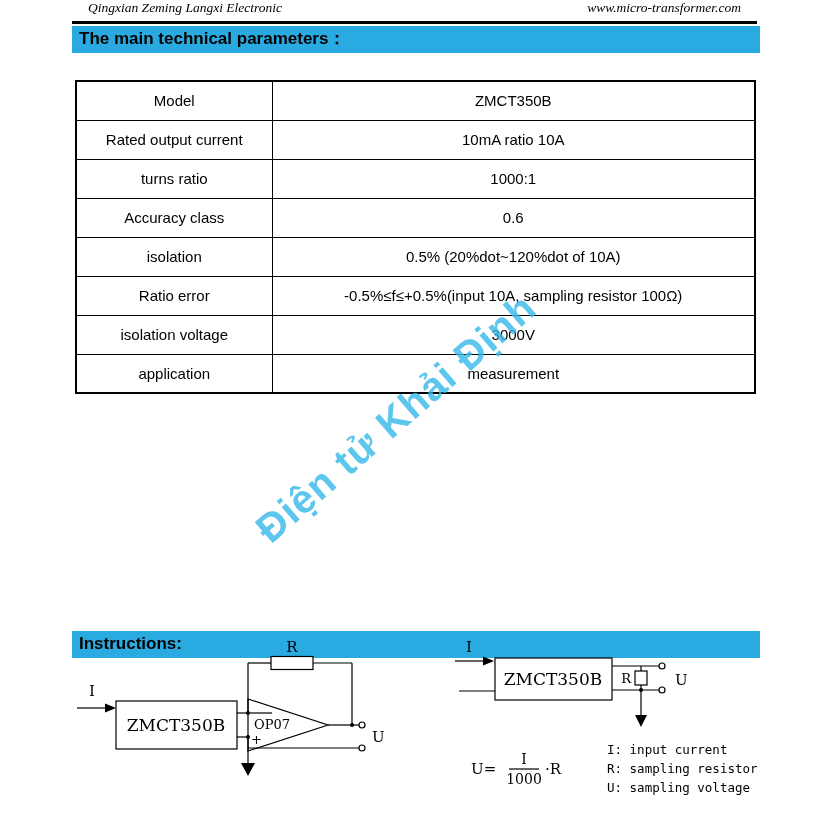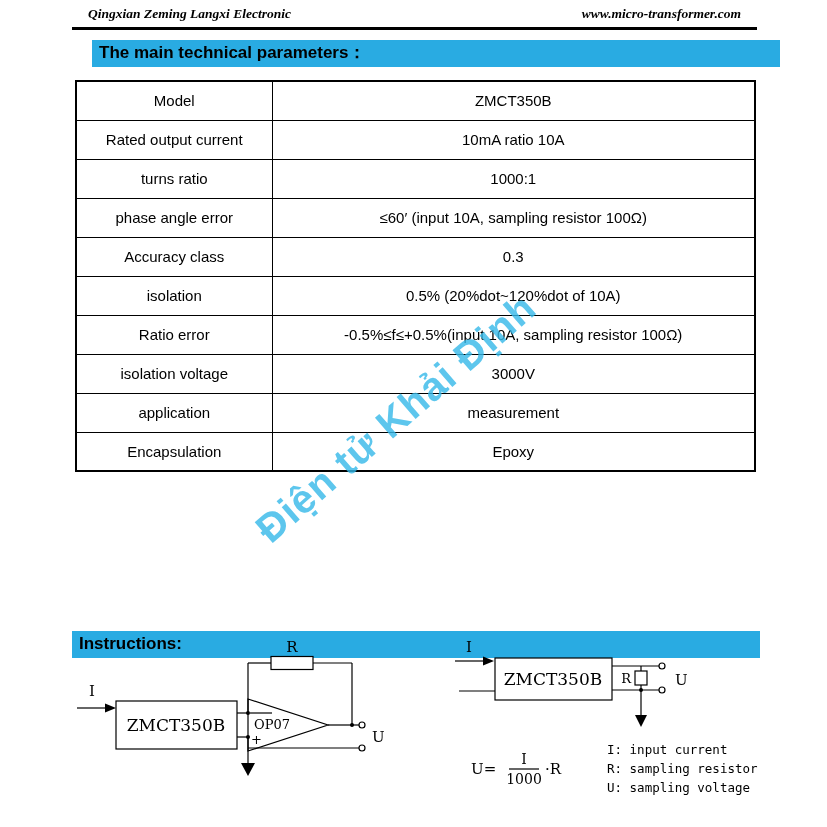--- a/index.html
+++ b/index.html
@@ -2,31 +2,31 @@
 <html style="--banner: #29abe2; --watermark: #35b9e9;"><head>
 <meta charset="utf-8">
 <style>
   * { margin:0; padding:0; box-sizing:border-box; }
   html,body { background:#fff; }
   body {
     width:827px; height:827px; position:relative; overflow:hidden;
     font-family:"Liberation Sans", sans-serif; color:#000;
   }
   .header {
-    position:absolute; left:72px; top:6px; width:685px;
+    position:absolute; left:72px; top:0; width:685px;
     display:flex; justify-content:space-between; align-items:flex-start;
-    font-family:"Liberation Serif", serif; font-style:italic; font-weight:bold;
+    font-family:"Liberation Serif", serif; font-style:italic; font-weight:normal;
     font-size:13.5px; padding:0 16px 5px 16px; border-bottom:3px solid #000;
   }
   .banner {
     position:absolute; left:72px; width:688px; height:27px;
     background:var(--banner,#29abe2); color:#000;
     font-size:17px; font-weight:bold; line-height:26px; padding-left:7px;
   }
-  #banner-params { top:40px;margin-left:20px; }
+  #banner-params { top:26px; }
   #banner-instructions { top:631px; }
   table.param-table {
     position:absolute; left:75px; top:80px; width:681px;
     border-collapse:collapse; font-size:15px; border:2px solid #000;
   }
   table.param-table td {
     border:1px solid #000; height:39px; text-align:center;
     vertical-align:middle; padding:0 8px;
   }
   table.param-table td:first-child { width:196px; }
@@ -66,46 +66,38 @@
     </tr>
     <tr>
       <td>Rated output current</td>
       <td>10mA ratio 10A</td>
     </tr>
     <tr>
       <td>turns ratio</td>
       <td>1000:1</td>
     </tr>
     <tr>
-      <td>phase angle error</td>
-      <td>≤60′ (input 10A, sampling resistor 100Ω)</td>
-    </tr>
-    <tr>
       <td>Accuracy class</td>
-      <td>0.3</td>
+      <td>0.6</td>
     </tr>
     <tr>
       <td>isolation</td>
       <td>0.5% (20%dot~120%dot of 10A)</td>
     </tr>
     <tr>
       <td>Ratio error</td>
       <td>-0.5%≤f≤+0.5%(input 10A, sampling resistor 100Ω)</td>
     </tr>
     <tr>
       <td>isolation voltage</td>
       <td>3000V</td>
     </tr>
     <tr>
       <td>application</td>
       <td>measurement</td>
-    </tr>
-    <tr>
-      <td>Encapsulation</td>
-      <td>Epoxy</td>
     </tr>
   </tbody>
 </table>
 
 <div class="watermark">Điện tử Khải Định</div>
 
 <div class="banner" id="banner-instructions">
   <span>Instructions:</span>
 </div>
 

